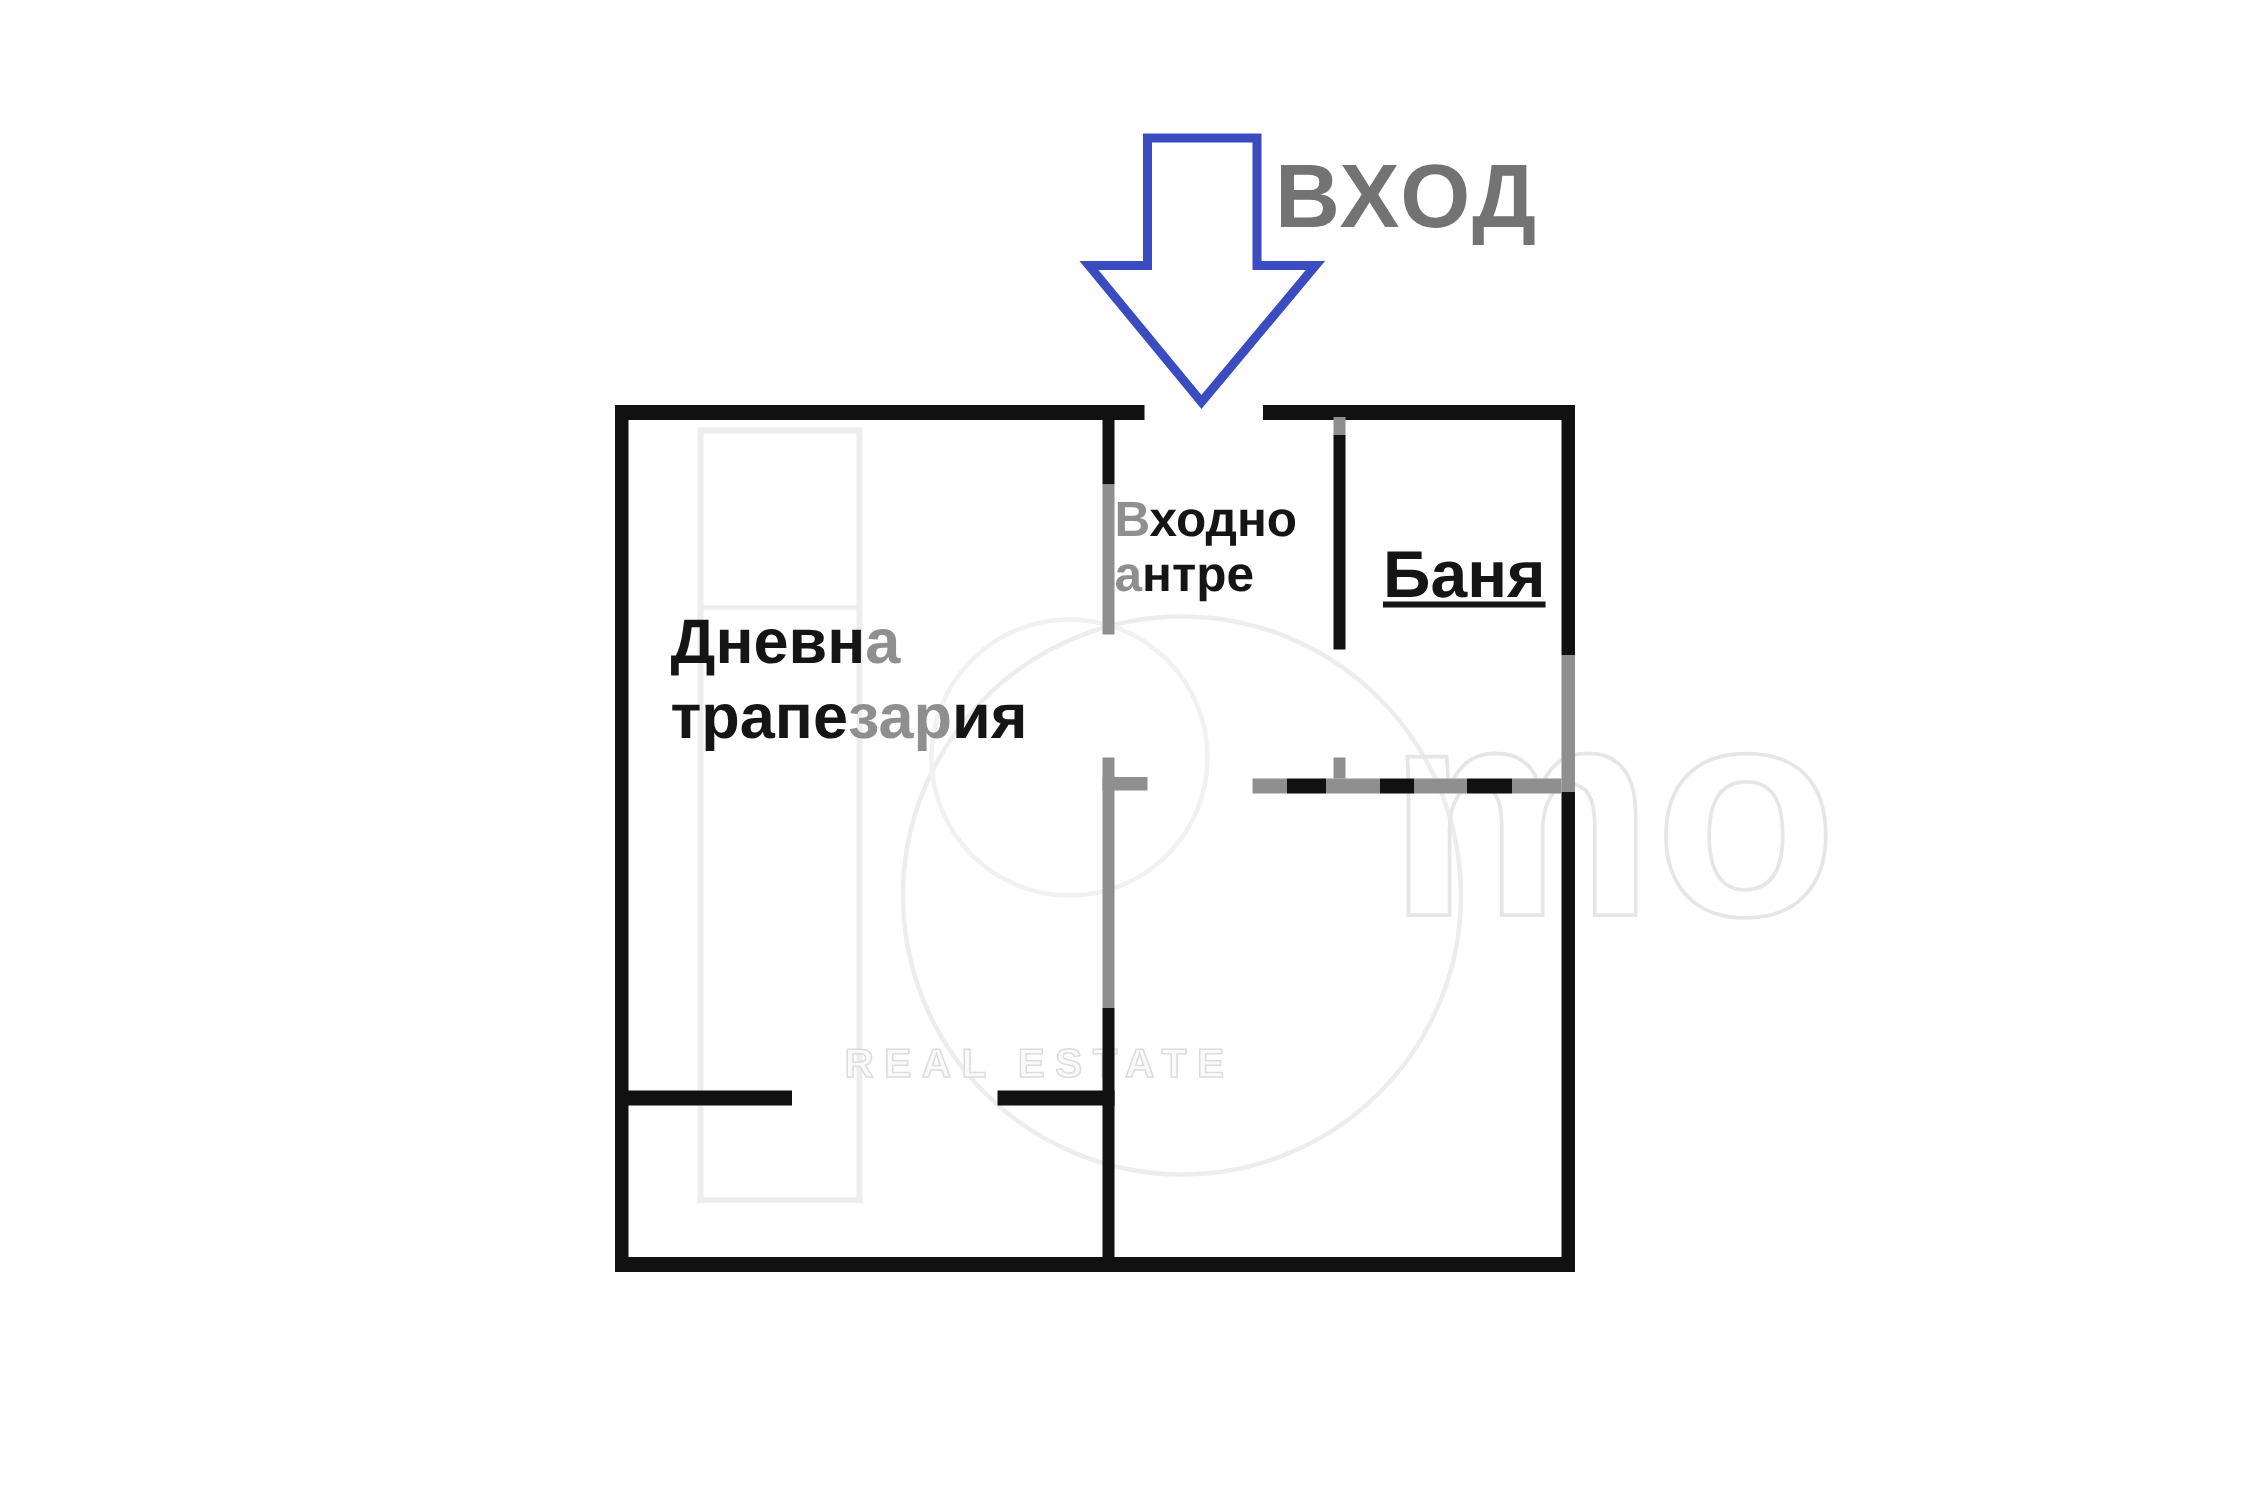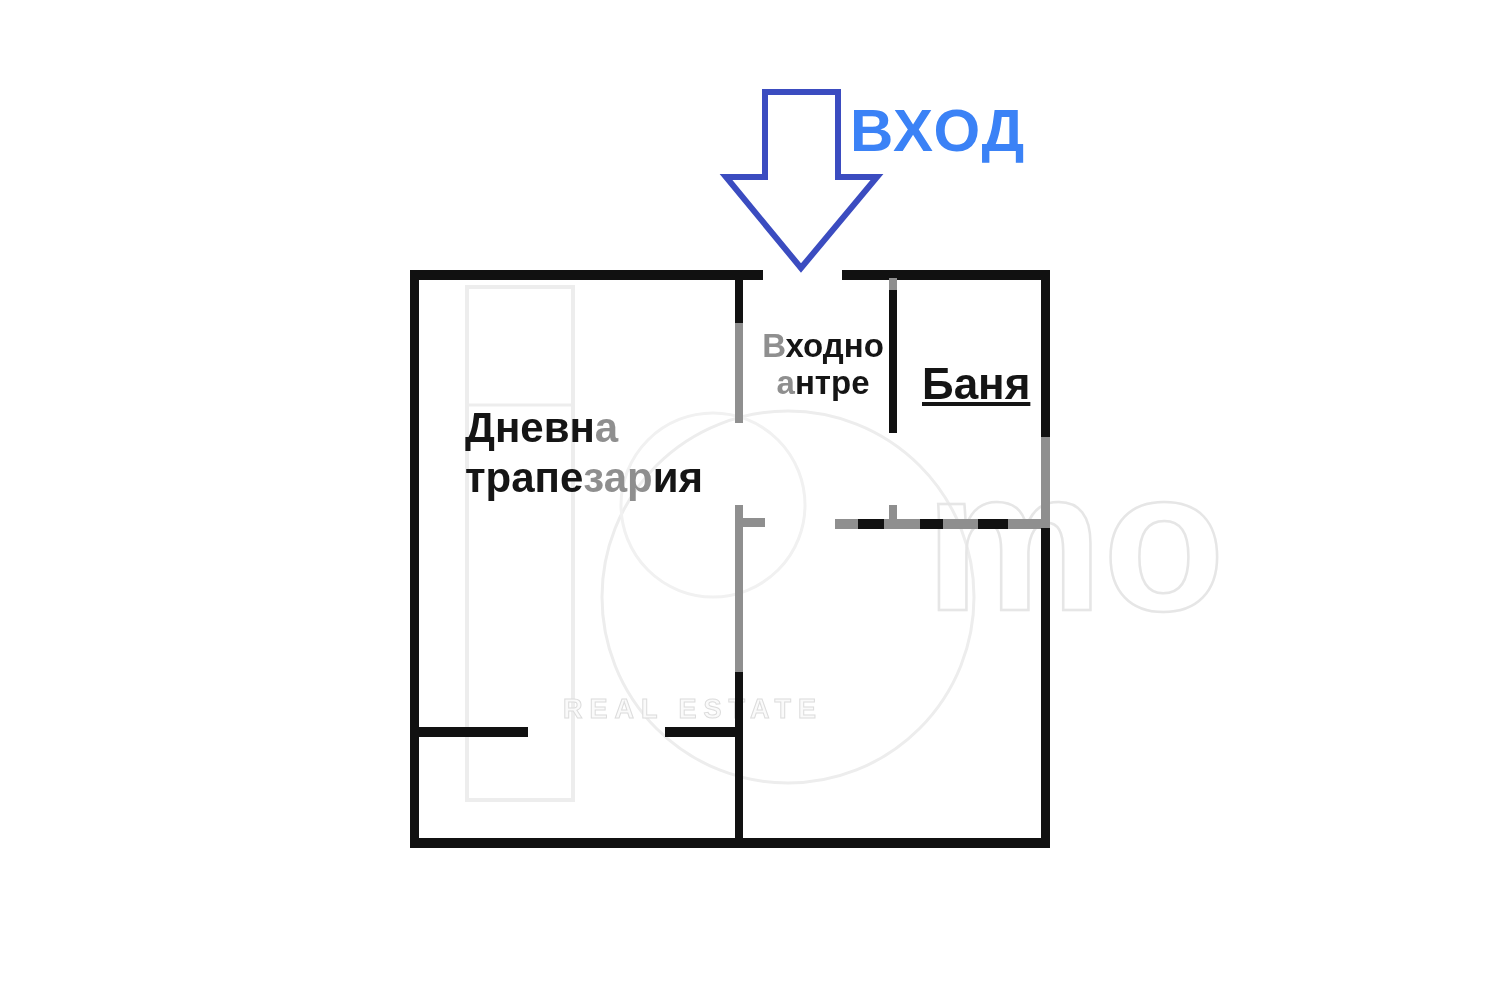--- a/index.html
+++ b/index.html
@@ -9,29 +9,29 @@
   }
   
   .w{position:absolute;background:#111111;}
   .wg{position:absolute;background:#8f8f8f;}
   
   .room-label{
     position:absolute;color:#151515;font-weight:700;white-space:nowrap;
     font-family:"Liberation Sans", sans-serif;z-index:3;
   }
   .room-label .faded{color:#8f8f8f;}
-  .lbl-living{left:447px;top:403px;font-size:42px;line-height:50px;margin-left:18px;}
-  .lbl-hall{left:743px;top:327px;width:160px;text-align:center;font-size:33px;line-height:37px;}
+  .lbl-living{left:447px;top:403px;font-size:42px;line-height:50px;}
+  .lbl-hall{left:743px;top:327px;width:160px;font-size:33px;line-height:37px;}
   .lbl-bath{left:922px;top:359px;font-size:44px;text-decoration:underline;}
   .lbl-bedroom{left:808px;top:674px;font-size:44px;}
   .lbl-terrace{left:491px;top:762px;font-size:44px;}
   
   .entrance-label{
     position:absolute;left:850px;top:96px;font-size:60px;font-weight:700;
-    letter-spacing:2px;color:#3b82f6;z-index:3;
+    letter-spacing:2px;color:#737373;z-index:3;
   }
   .arrow-svg{position:absolute;left:0;top:0;z-index:3;}
   .watermark-svg{position:absolute;left:0;top:0;z-index:0;}
   .walls{position:absolute;left:0;top:0;width:100%;height:100%;z-index:2;}
 </style>
 </head>
 <body>
 
 <div id="canvas">
 

